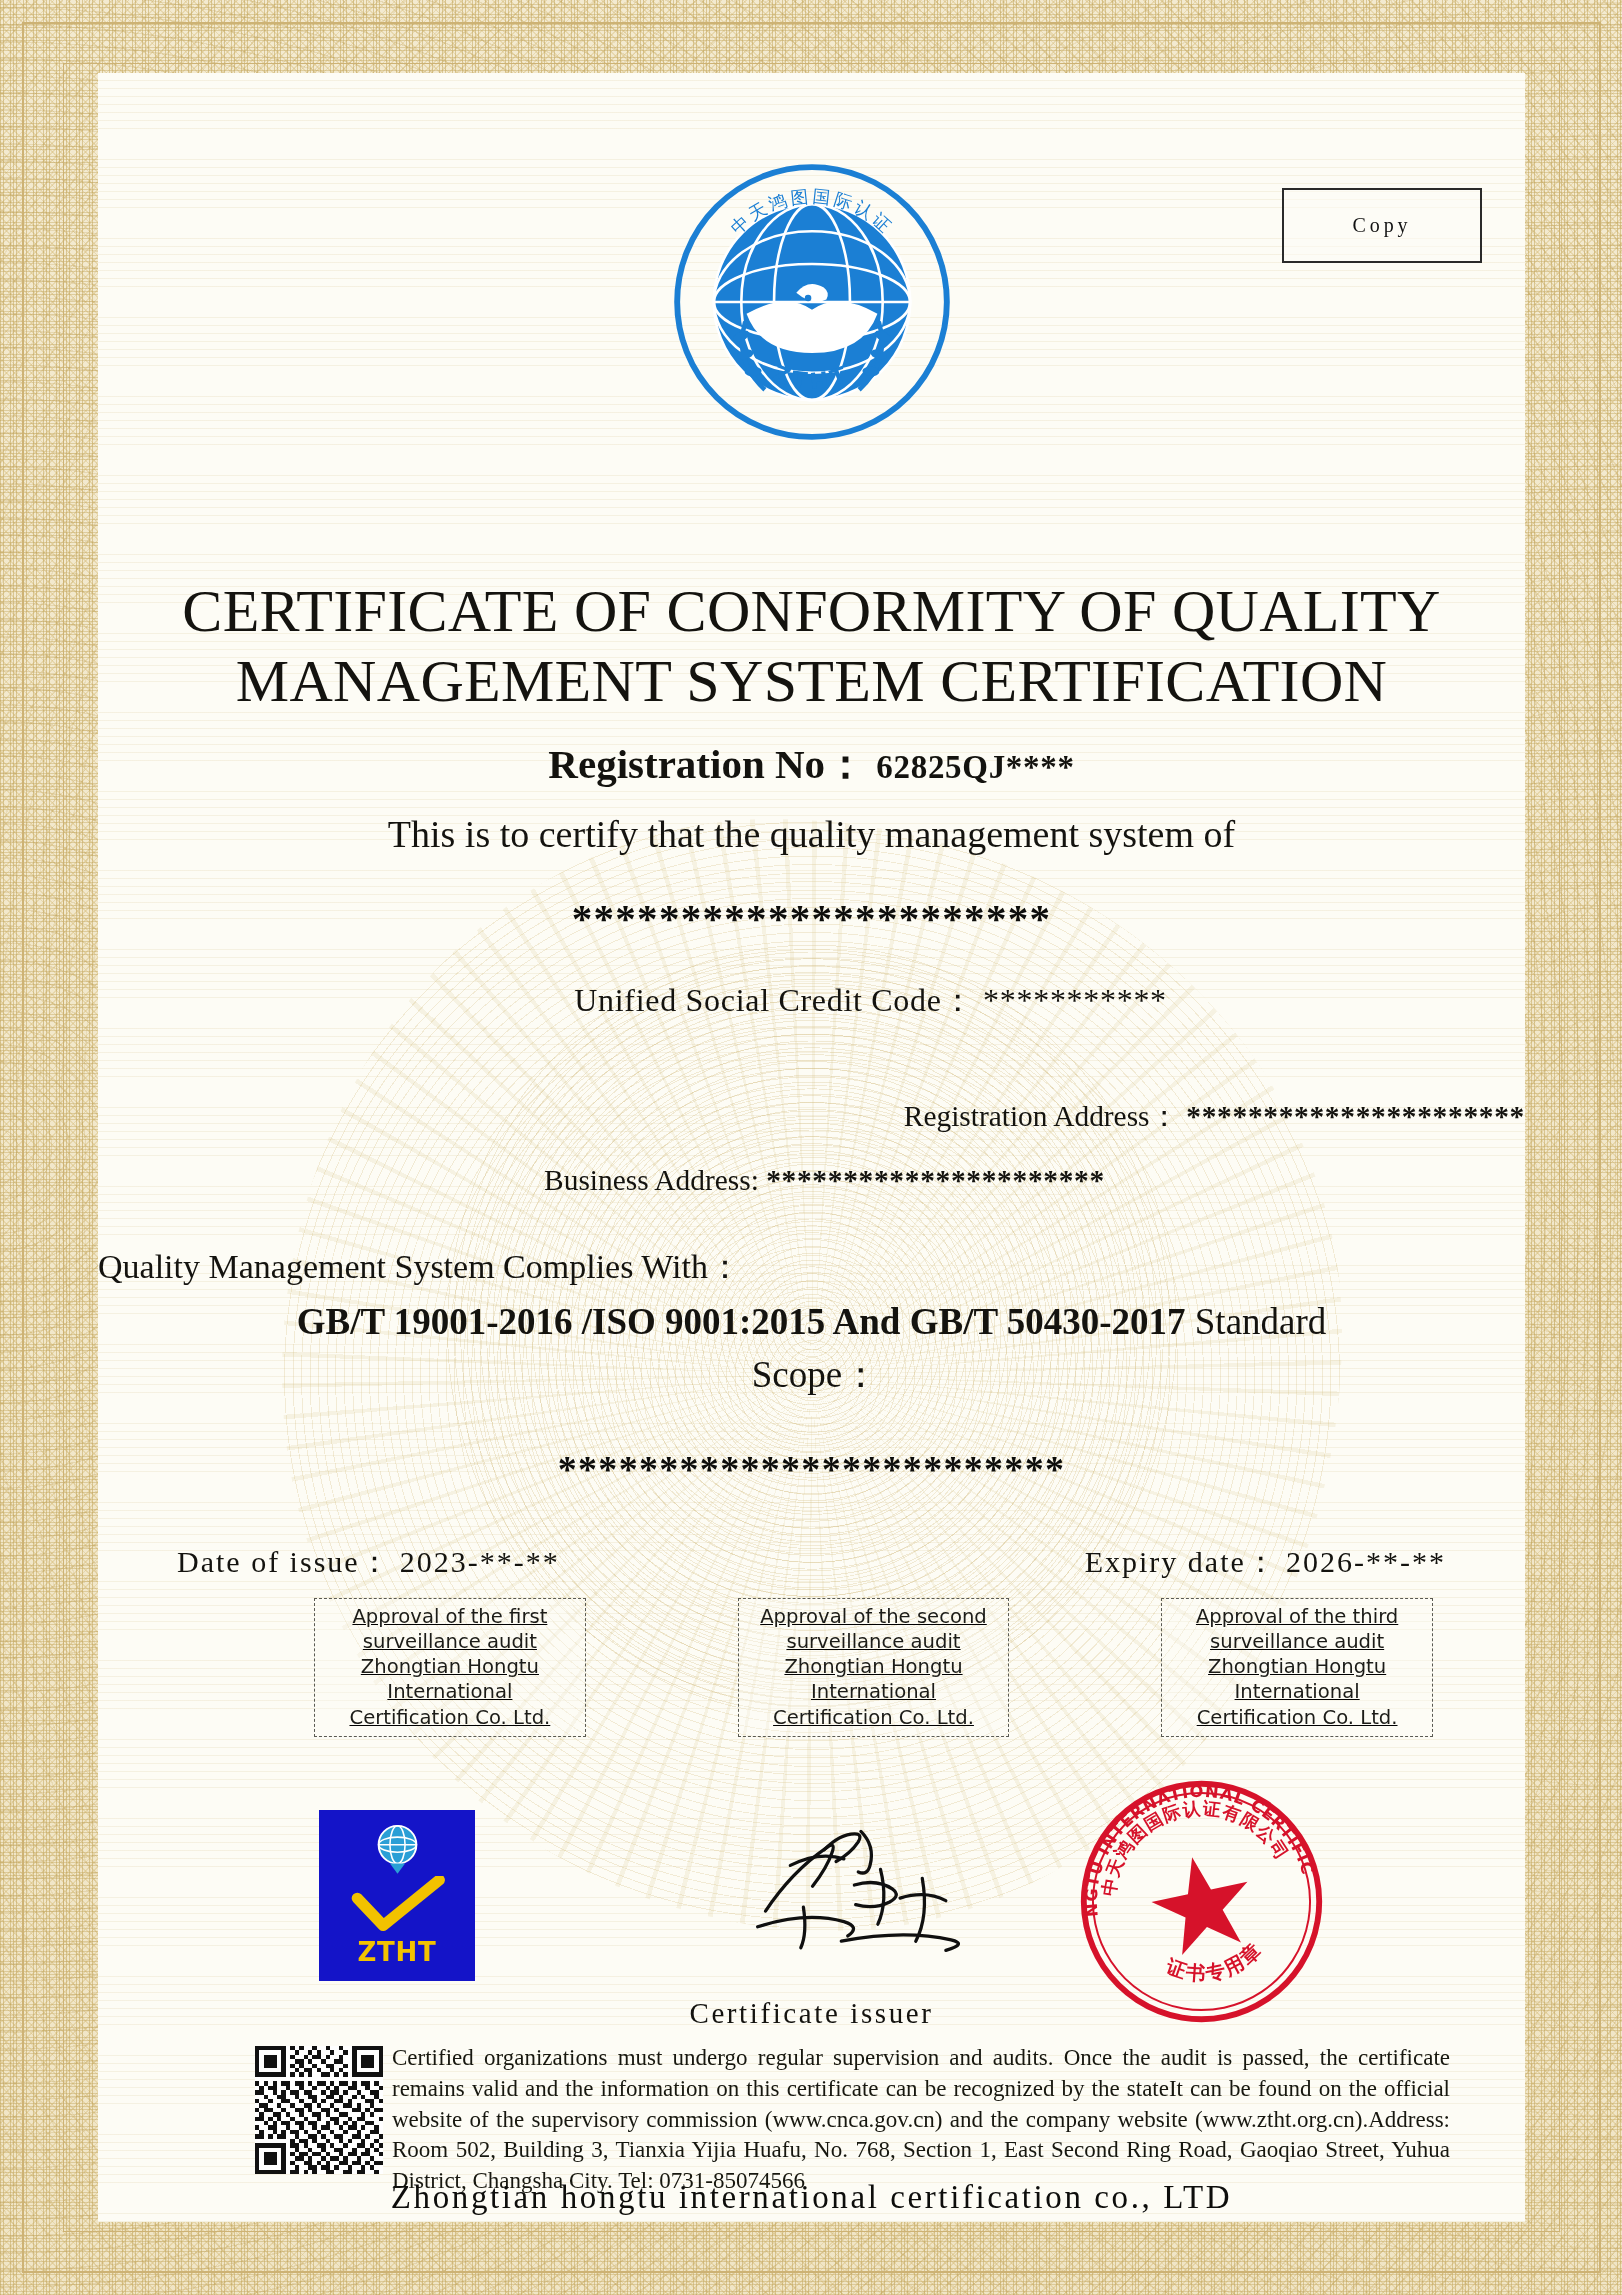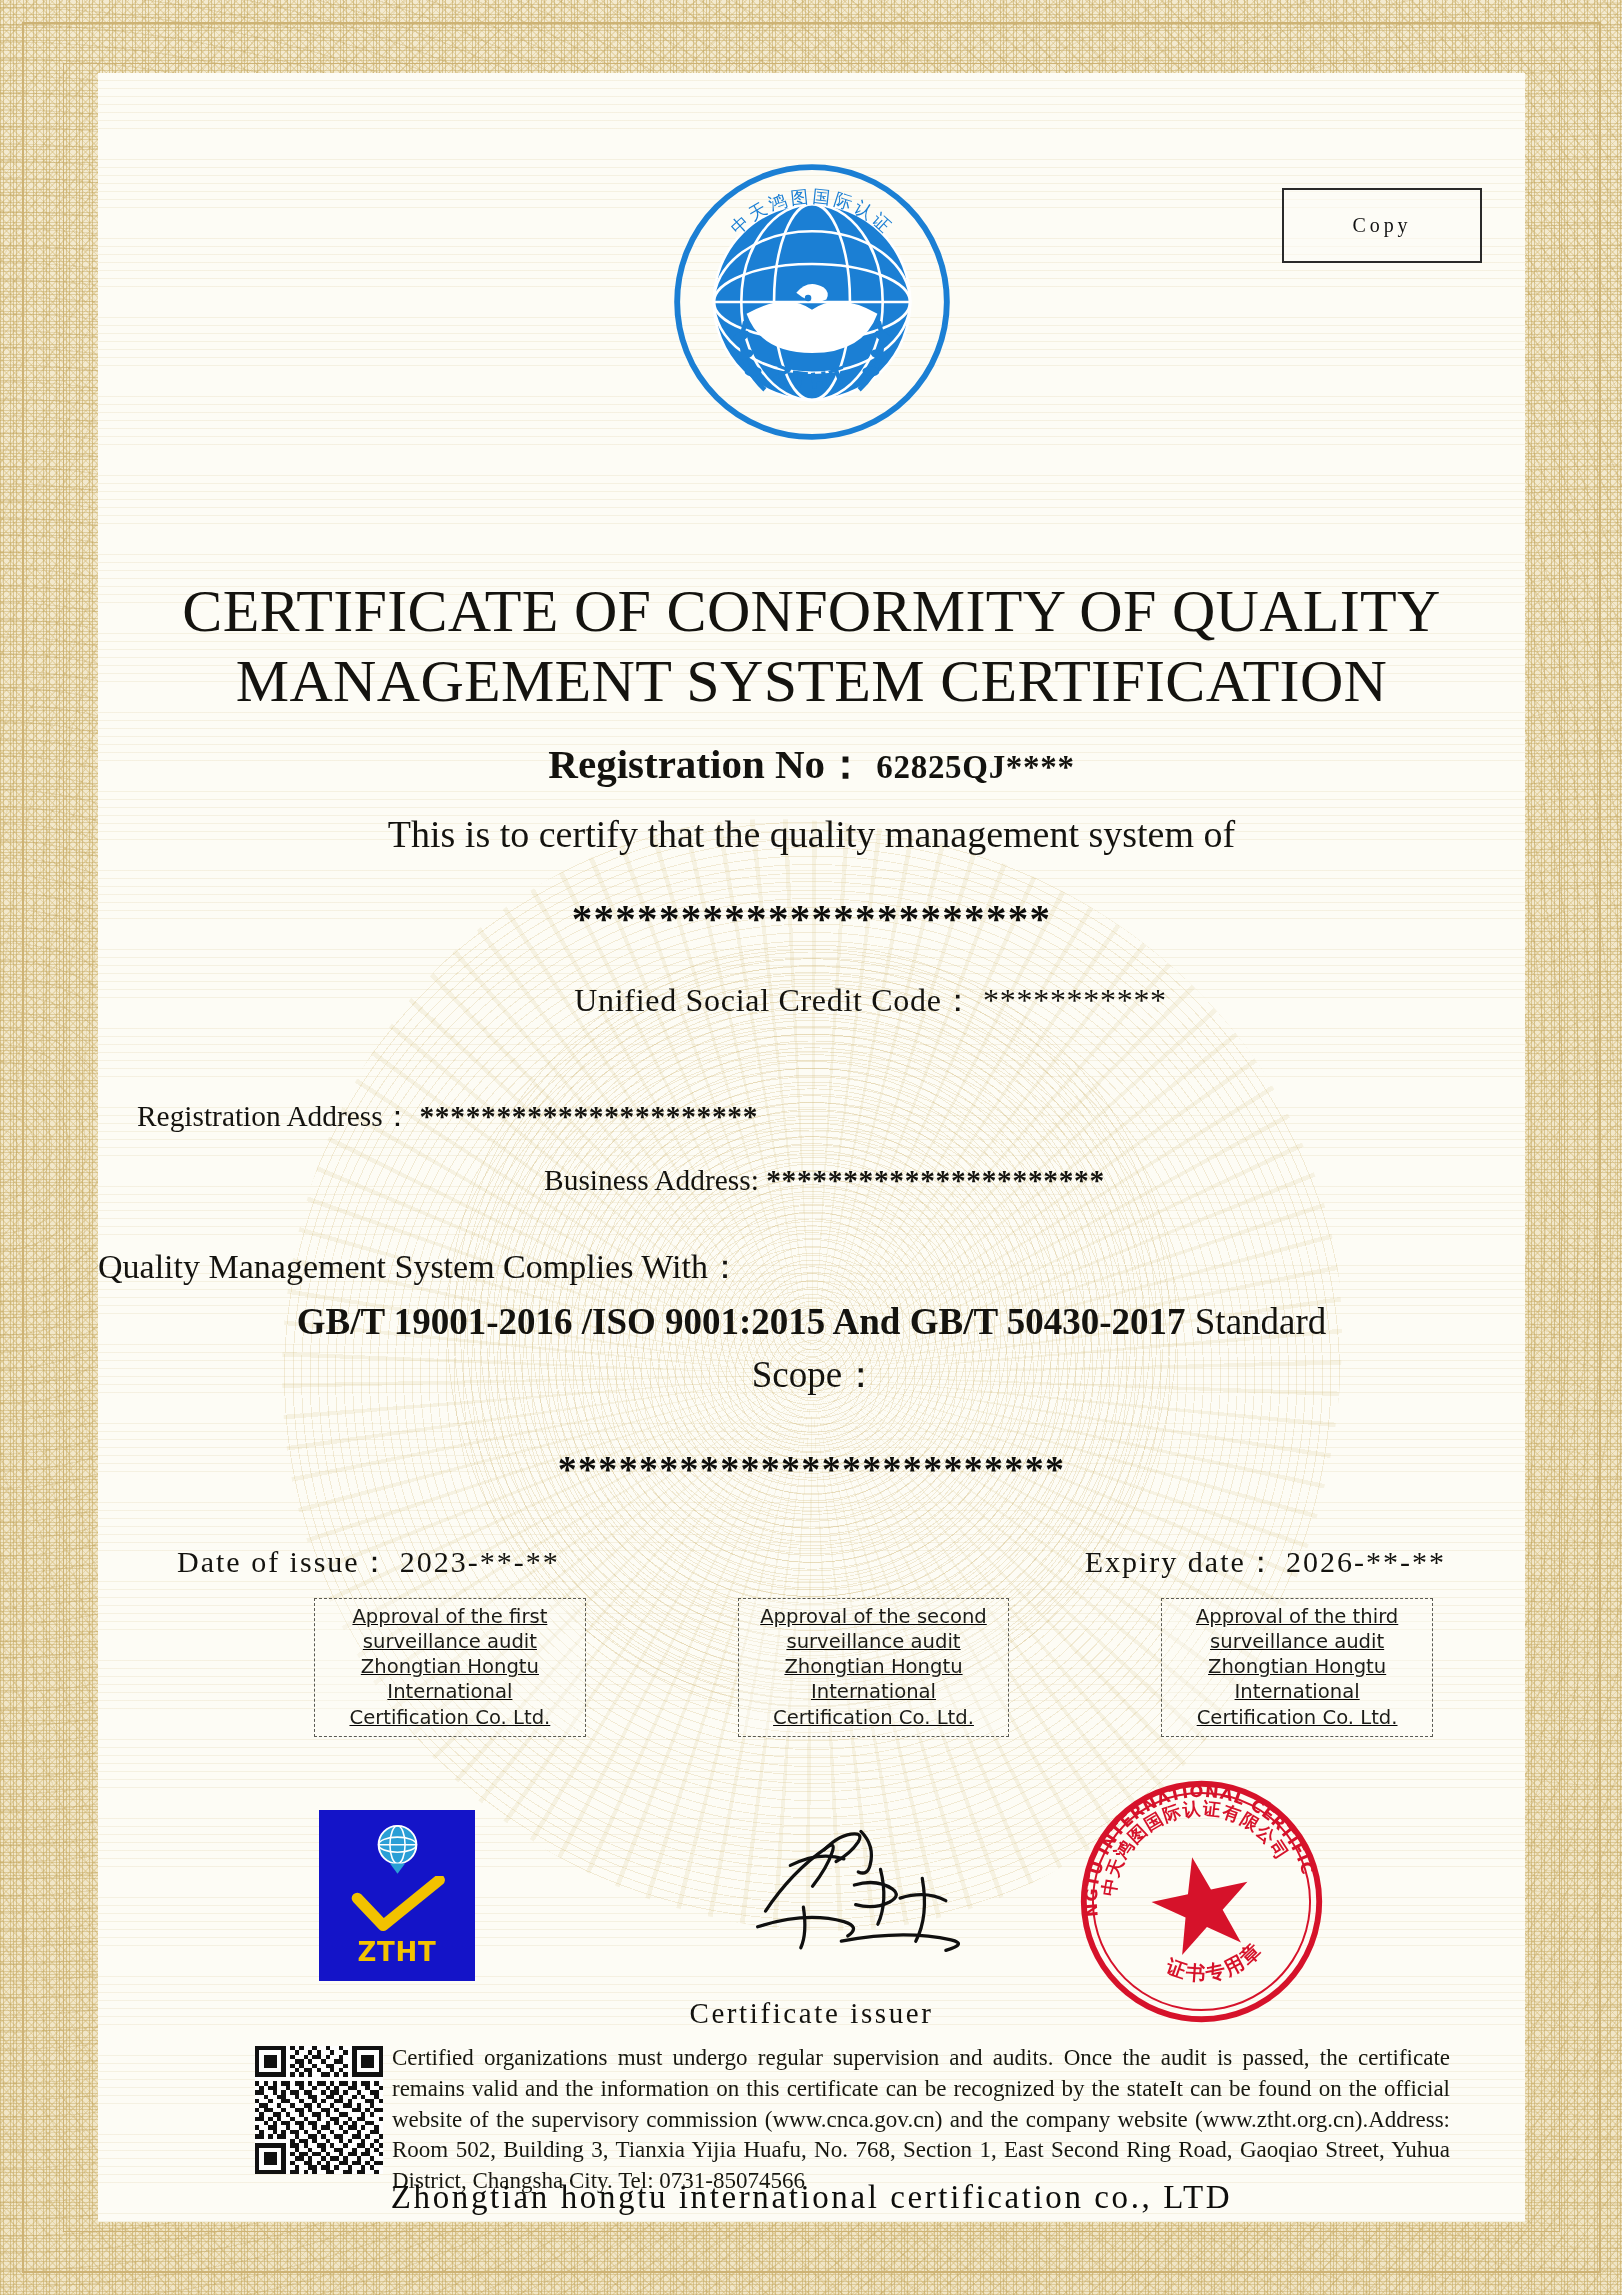--- a/index.html
+++ b/index.html
@@ -187,24 +187,24 @@
     text-align: center;
     font-size: 32px;
     color: #14130f;
     letter-spacing: 0.7px;
     padding-left: 118px;
   }
   .addr1 {
     position: absolute;
     left: 0; right: 0;
     top: 1024px;
-    text-align: left;
+    text-align: right;
     font-size: 29.4px;
     color: #14130f;
-    padding-left: 39px;
+    padding-left: 51px;
   }
   .addr1 .stars { font-weight: bold; letter-spacing: 0.7px; }
   .addr2 {
     position: absolute;
     left: 0; right: 0;
     top: 1091px;
     text-align: center;
     font-size: 29.4px;
     color: #14130f;
     padding-left: 26px;

